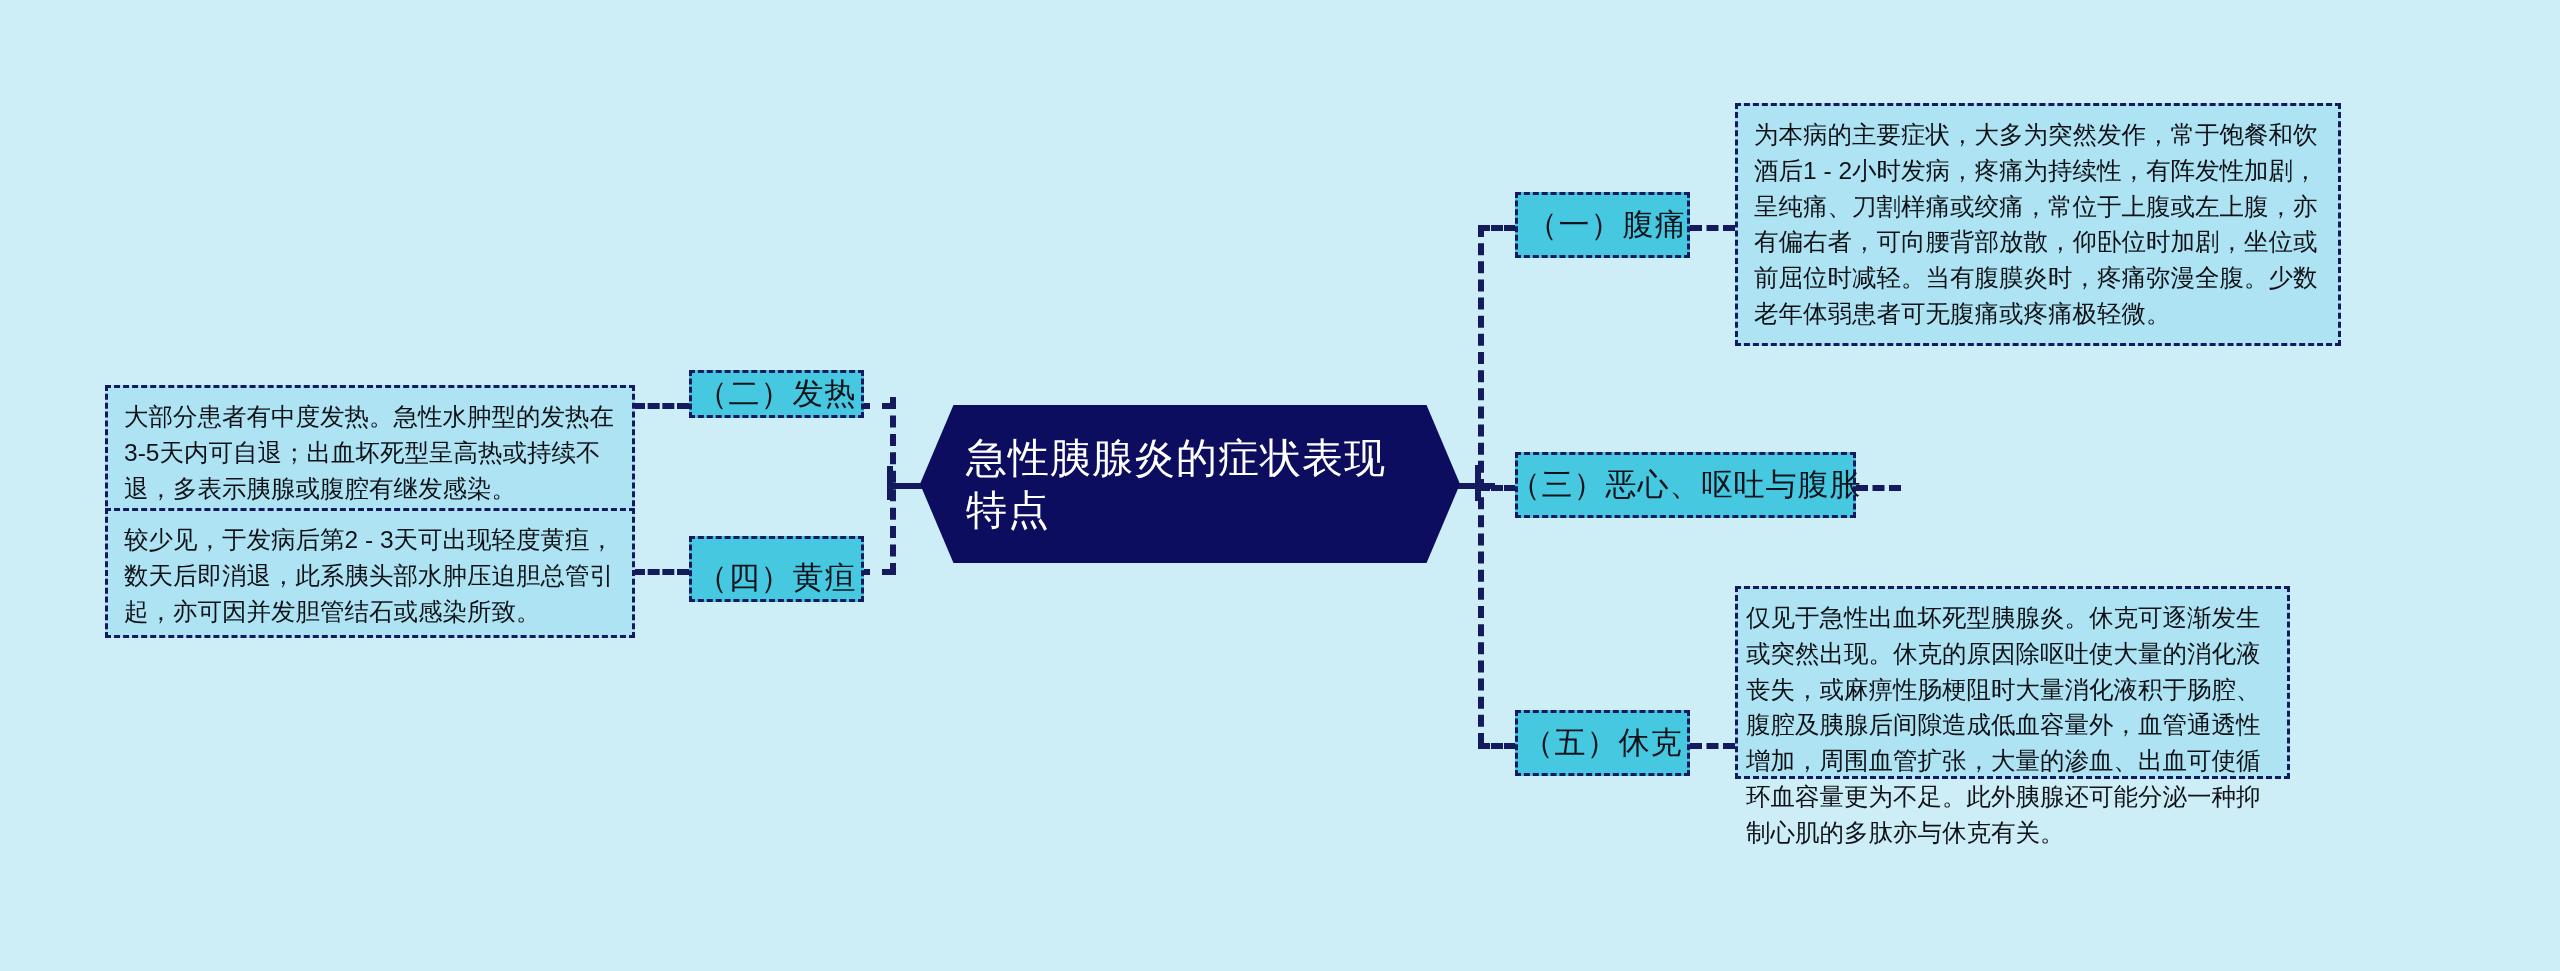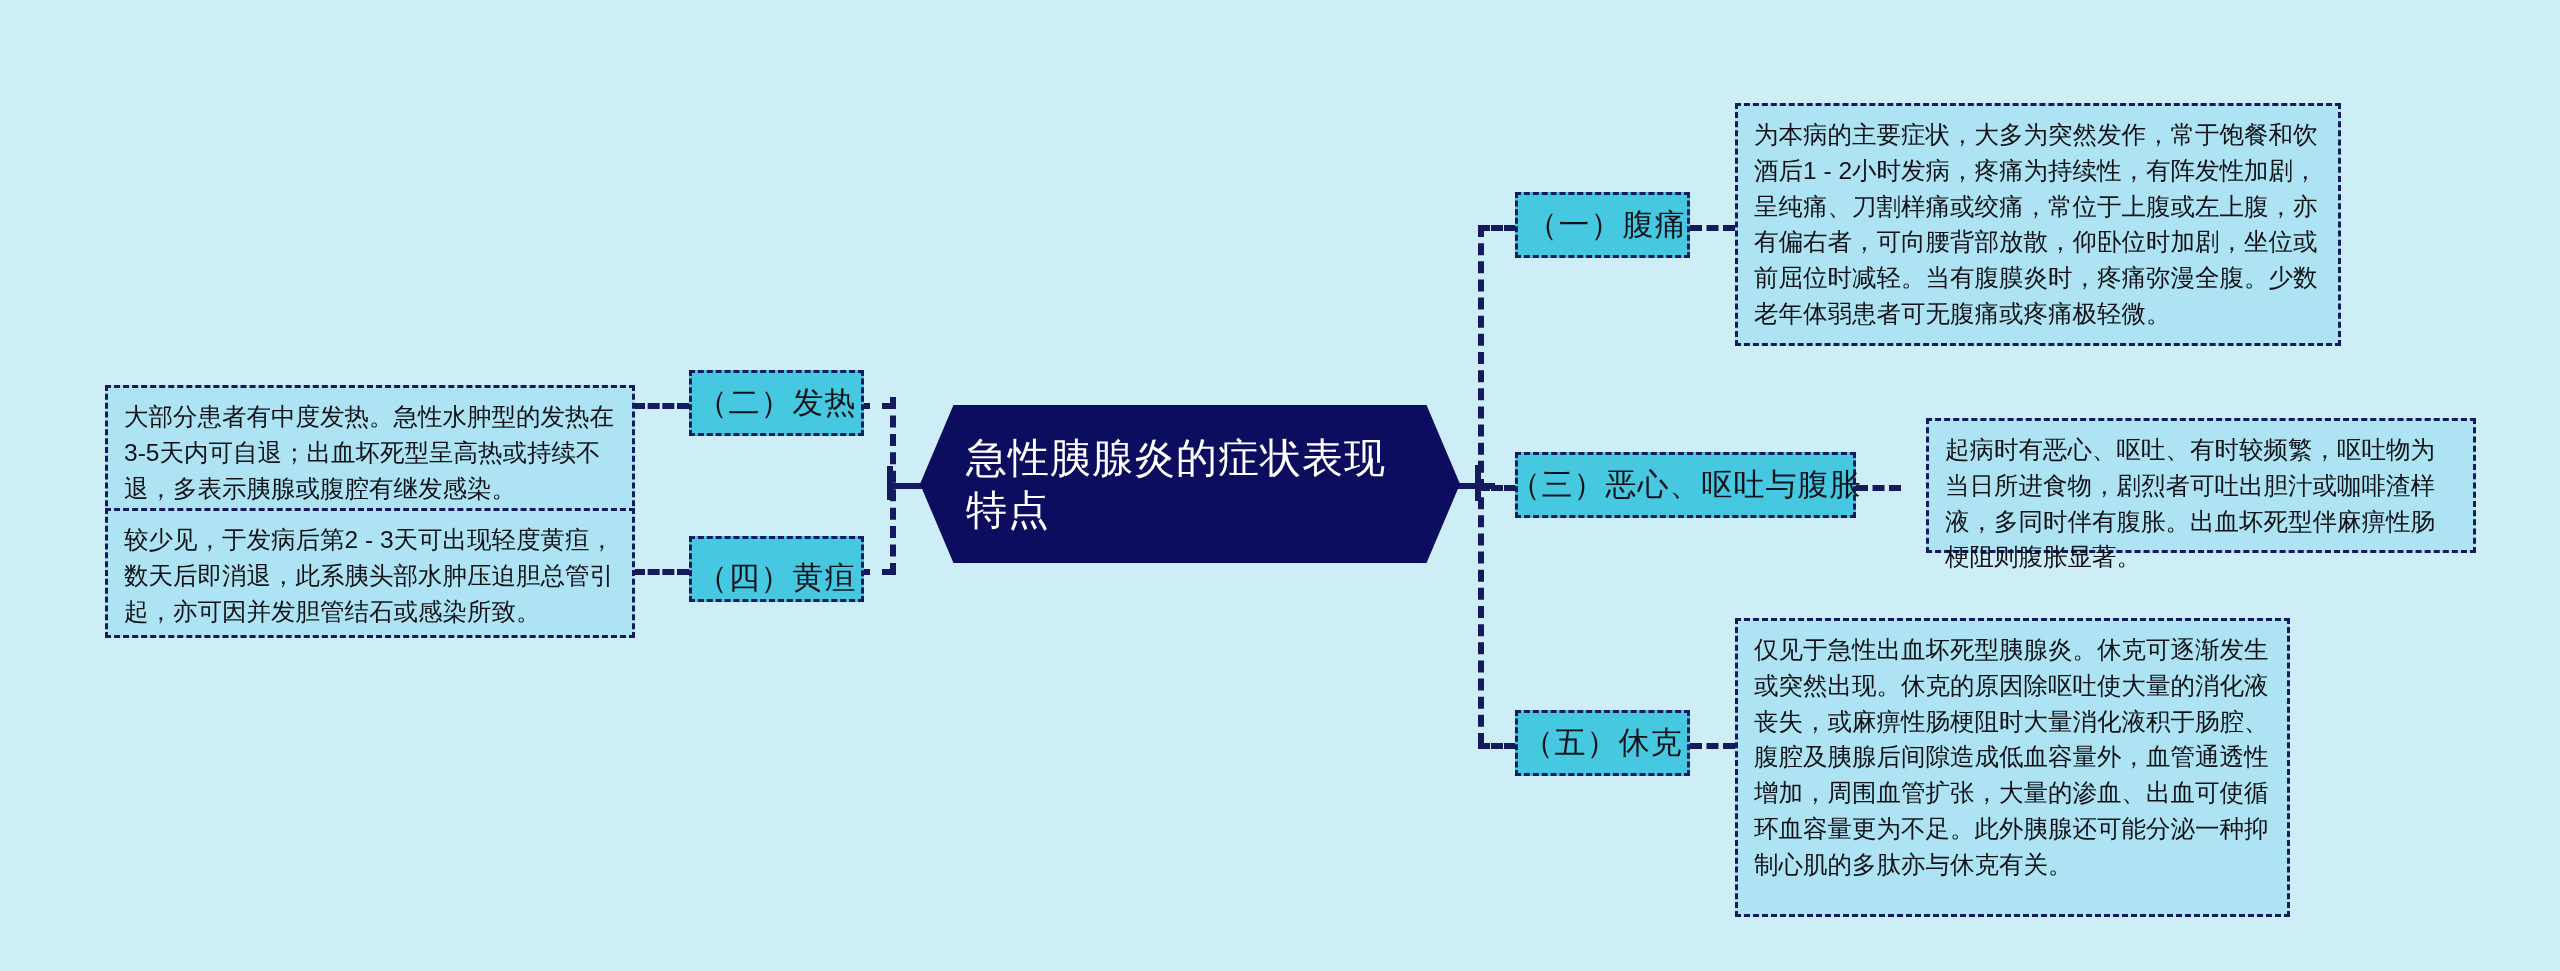--- a/index.html
+++ b/index.html
@@ -107,32 +107,29 @@
   <div class="branch-node" style="left:1515px; top:192px; width:175px; height:66px;padding-left:8px;">
     <span>（一）腹痛</span>
   </div>
   <div class="detail-box" style="left:1735px; top:103px; width:606px; height:243px;">
     <span>为本病的主要症状，大多为突然发作，常于饱餐和饮酒后1 - 2小时发病，疼痛为持续性，有阵发性加剧，呈纯痛、刀割样痛或绞痛，常位于上腹或左上腹，亦有偏右者，可向腰背部放散，仰卧位时加剧，坐位或前屈位时减轻。当有腹膜炎时，疼痛弥漫全腹。少数老年体弱患者可无腹痛或疼痛极轻微。</span>
   </div>
 
   <div class="branch-node" style="left:1515px; top:452px; width:341px; height:66px;">
     <span>（三）恶心、呕吐与腹胀</span>
   </div>
-  <div class="detail-box" style="left:1926px; top:418px; width:550px; height:135px;">
-    <span>起病时有恶心、呕吐、有时较频繁，呕吐物为当日所进食物，剧烈者可吐出胆汁或咖啡渣样液，多同时伴有腹胀。出血坏死型伴麻痹性肠梗阻则腹胀显著。</span>
-  </div>
 
   <div class="branch-node" style="left:1515px; top:710px; width:175px; height:66px;">
     <span>（五）休克</span>
   </div>
-  <div class="detail-box" style="left:1735px; top:618px; width:555px; height:299px;">
+  <div class="detail-box" style="left:1735px; top:586px; width:555px; height:193px;padding-left:8px;">
     <span>仅见于急性出血坏死型胰腺炎。休克可逐渐发生或突然出现。休克的原因除呕吐使大量的消化液丧失，或麻痹性肠梗阻时大量消化液积于肠腔、腹腔及胰腺后间隙造成低血容量外，血管通透性增加，周围血管扩张，大量的渗血、出血可使循环血容量更为不足。此外胰腺还可能分泌一种抑制心肌的多肽亦与休克有关。</span>
   </div>
 
-  <div class="branch-node" style="left:689px; top:370px; width:175px; height:66px;">
+  <div class="branch-node" style="left:689px; top:370px; width:175px; height:48px;">
     <span>（二）发热</span>
   </div>
   <div class="detail-box" style="left:105px; top:338px; width:530px; height:130px;margin-top:47px;">
     <span>大部分患者有中度发热。急性水肿型的发热在3-5天内可自退；出血坏死型呈高热或持续不退，多表示胰腺或腹腔有继发感染。</span>
   </div>
 
   <div class="branch-node" style="left:689px; top:536px; width:175px; height:66px;align-items:flex-end;">
     <span>（四）黄疸</span>
   </div>
   <div class="detail-box" style="left:105px; top:508px; width:530px; height:130px;">

